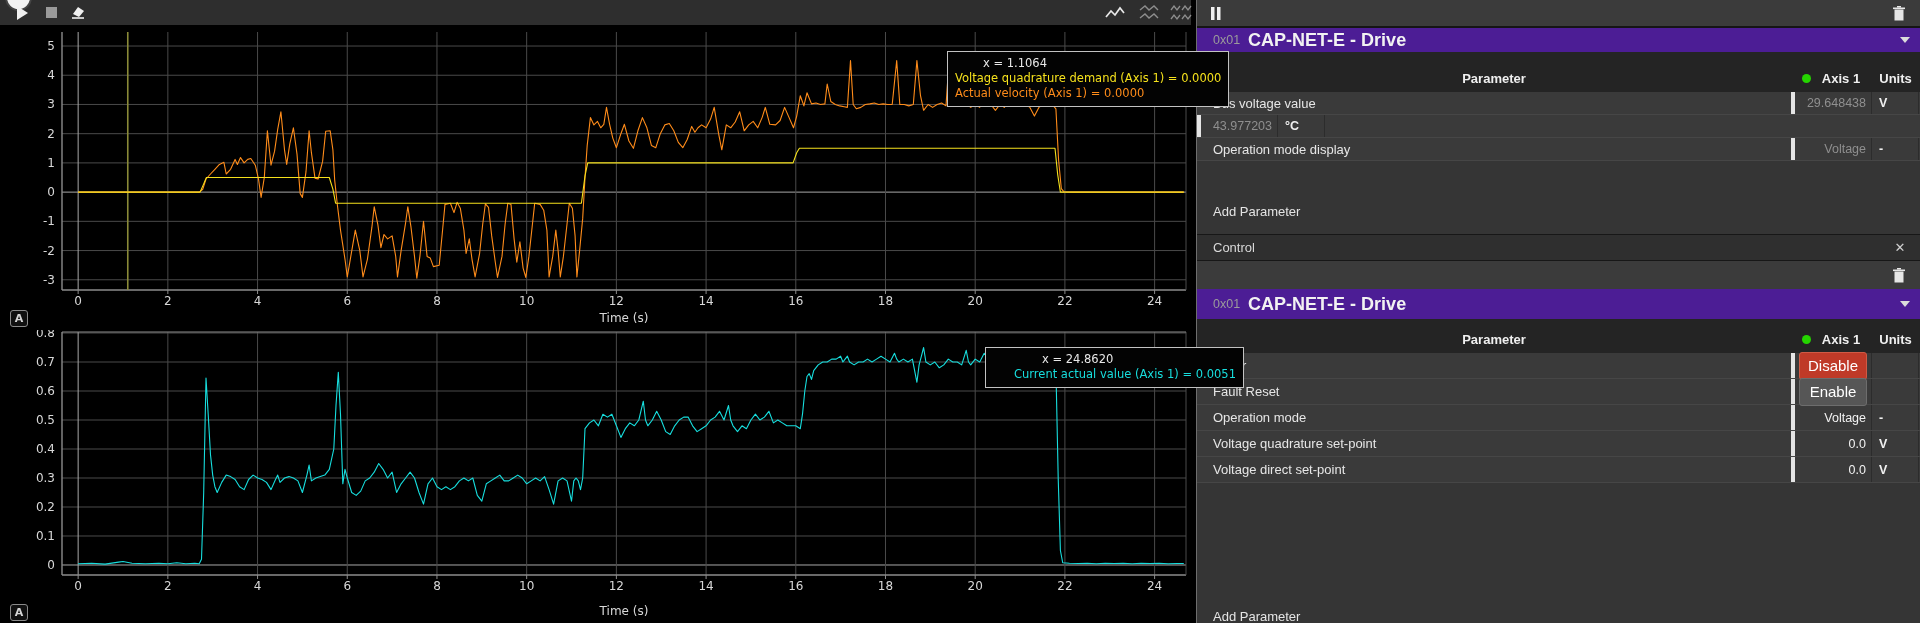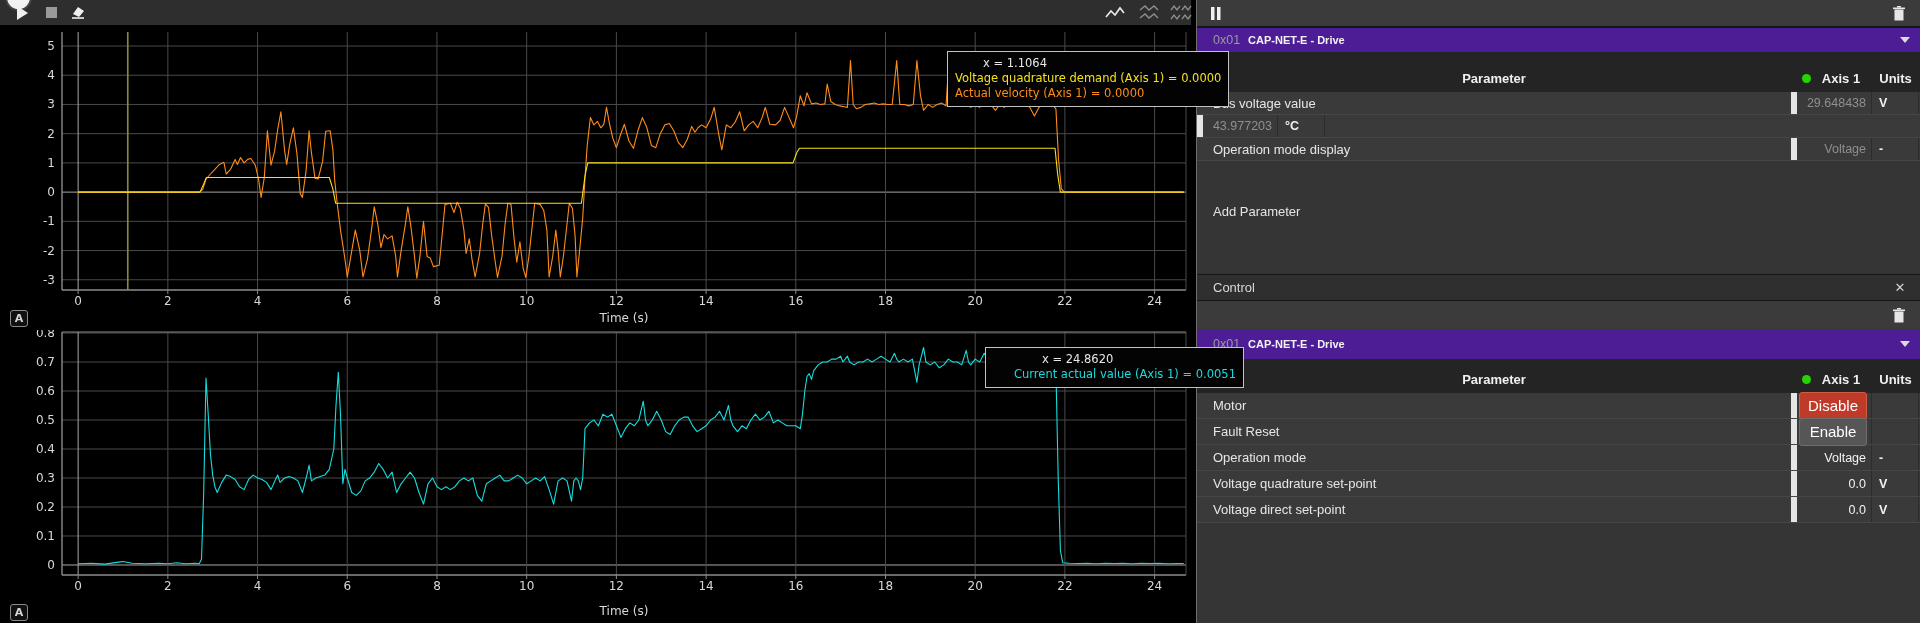--- a/index.html
+++ b/index.html
@@ -20,49 +20,49 @@
   .tooltip{position:absolute;background:#030303;border:1px solid #c2c2c2;padding:4px 7px 5px 7px;
            font:11.5px "DejaVu Sans",sans-serif;line-height:15px;white-space:nowrap;z-index:5;}
   .tt-x{color:#e8e8e8;margin-left:28px;}
 
   
   .right-panel{position:absolute;left:1196px;top:0;width:723px;height:623px;background:#353535;
                border-left:1px solid #6e6e6e;}
   .rp-toolbar{position:relative;height:26px;background:#3b3b3b;border-bottom:2px solid #151515;}
   .drive-header{position:relative;height:24px;background:#4c1d95;display:flex;align-items:center;padding-left:16px;}
   .drive-prefix{color:#9b9b9b;font-size:12.5px;margin-right:8px;}
-  .drive-title{color:#f2f2f2;font-size:11px;font-weight:bold;}
+  .drive-title{color:#f2f2f2;font-size:18px;font-weight:bold;}
   .drive-header.h2{height:30px;}
   .chev{position:absolute;right:10px;top:50%;margin-top:-3px;width:0;height:0;
         border-left:5px solid transparent;border-right:5px solid transparent;border-top:6px solid #dcdcdc;cursor:pointer;}
   .table-header{height:40px;background:#242424;display:flex;align-items:flex-end;}
   .table-header.hh2{height:34px;}
   .th-cell{display:flex;align-items:center;padding-bottom:6px;color:#f0f0f0;font-size:13px;font-weight:bold;}
   .th-param{width:594px;justify-content:center;box-sizing:border-box;}
   .th-axis{width:80px;justify-content:center;box-sizing:border-box;}
   .th-units{width:49px;justify-content:center;box-sizing:border-box;}
   .axis-dot{width:9px;height:9px;border-radius:50%;background:#25d400;margin-right:11px;}
   .prow{display:flex;background:#3a3a3a;border-bottom:1px solid #464646;align-items:stretch;}
   .prow.t1{height:22px;}
   .prow.t2{height:25px;}
   .pcell{display:flex;align-items:center;box-sizing:border-box;}
   .c-label{width:594px;padding-left:16px;color:#e6e6e6;font-size:13px;white-space:nowrap;overflow:hidden;}
-  .c-value{width:80px;border-left:6px solid #e5e5e5;justify-content:flex-end;padding-right:5px;font-size:12.5px;}
+  .c-value{width:80px;border-left:4px solid #e5e5e5;justify-content:flex-end;padding-right:5px;font-size:12.5px;}
   .c-unit{width:48px;border-left:1px solid #2c2c2c;border-right:1px solid #2c2c2c;padding-left:7px;
           color:#f0f0f0;font-size:12.5px;font-weight:bold;}
   .val-readonly{color:#8f8f8f;}
   .val-editable{color:#f2f2f2;cursor:text;}
   .pbtn{width:68px;height:28px;border:1px solid transparent;border-radius:3px;color:#fff;
         font-family:"Liberation Sans",sans-serif;font-size:15px;cursor:pointer;padding:0;}
   .pbtn.danger{background:#bf3a28;border-color:#d05a45;}
   .pbtn.neutral{background:#565656;border-color:#6d6d6d;}
   .section-rest{position:relative;background:#353535;}
   .add-param{position:absolute;left:16px;color:#e4e4e4;font-size:13px;cursor:pointer;white-space:nowrap;}
   .control-bar{position:relative;height:27px;background:#2f2f2f;border-top:1px solid #171717;
-               border-bottom:1px solid #171717;display:flex;align-items:center;padding-left:16px;box-sizing:border-box;margin-top:40px;}
+               border-bottom:1px solid #171717;display:flex;align-items:center;padding-left:16px;box-sizing:border-box;}
   .control-label{color:#d9d9d9;font-size:13px;}
   .close-x{position:absolute;right:12px;top:50%;margin-top:-8px;width:16px;height:16px;color:#cfcfcf;
            font-size:13px;line-height:16px;text-align:center;cursor:pointer;}
 </style>
 </head>
 <body>
 
 <div class="left-panel">
 
   <div class="scope-toolbar">

